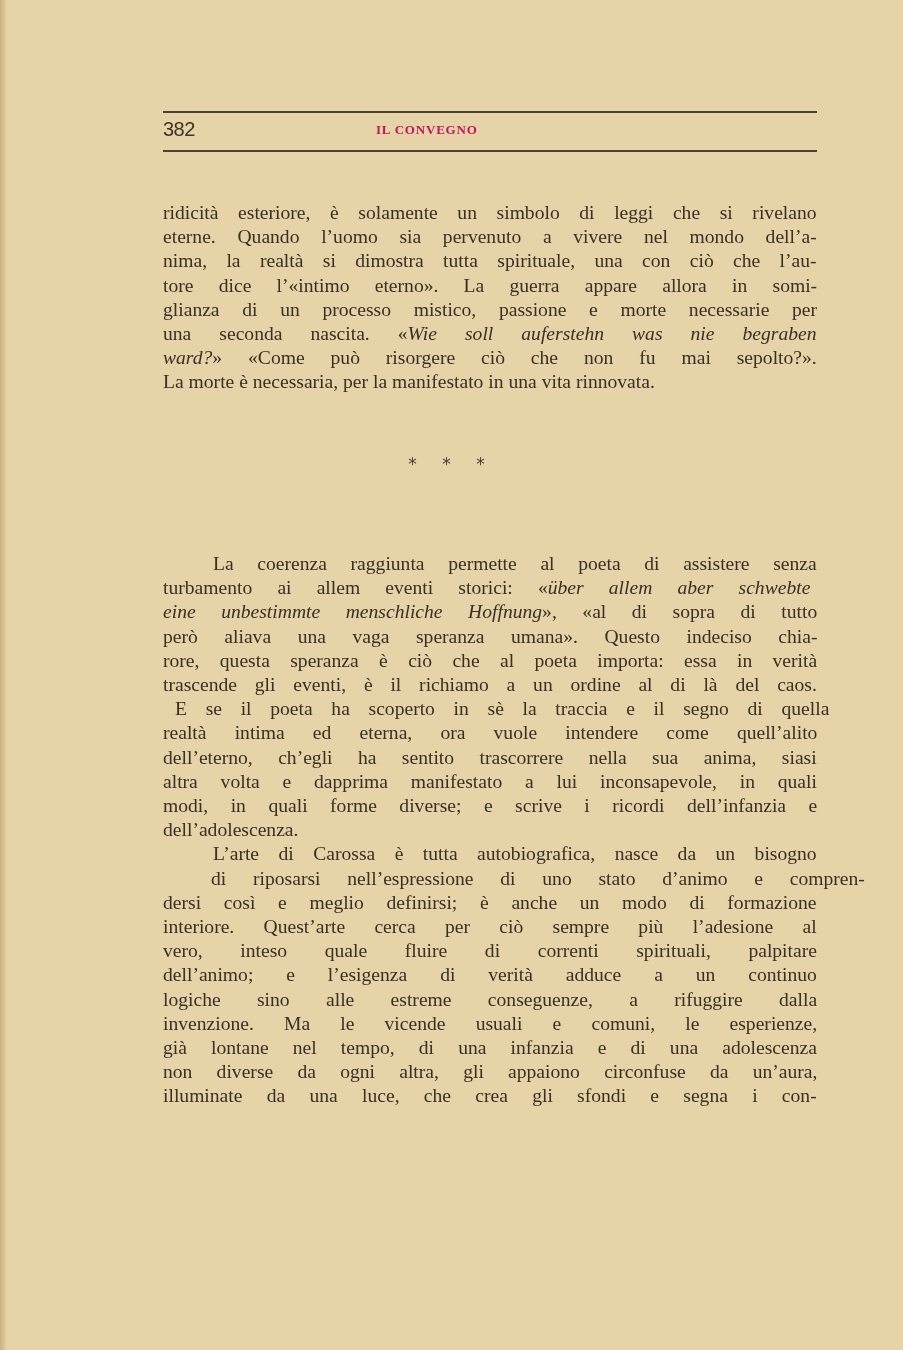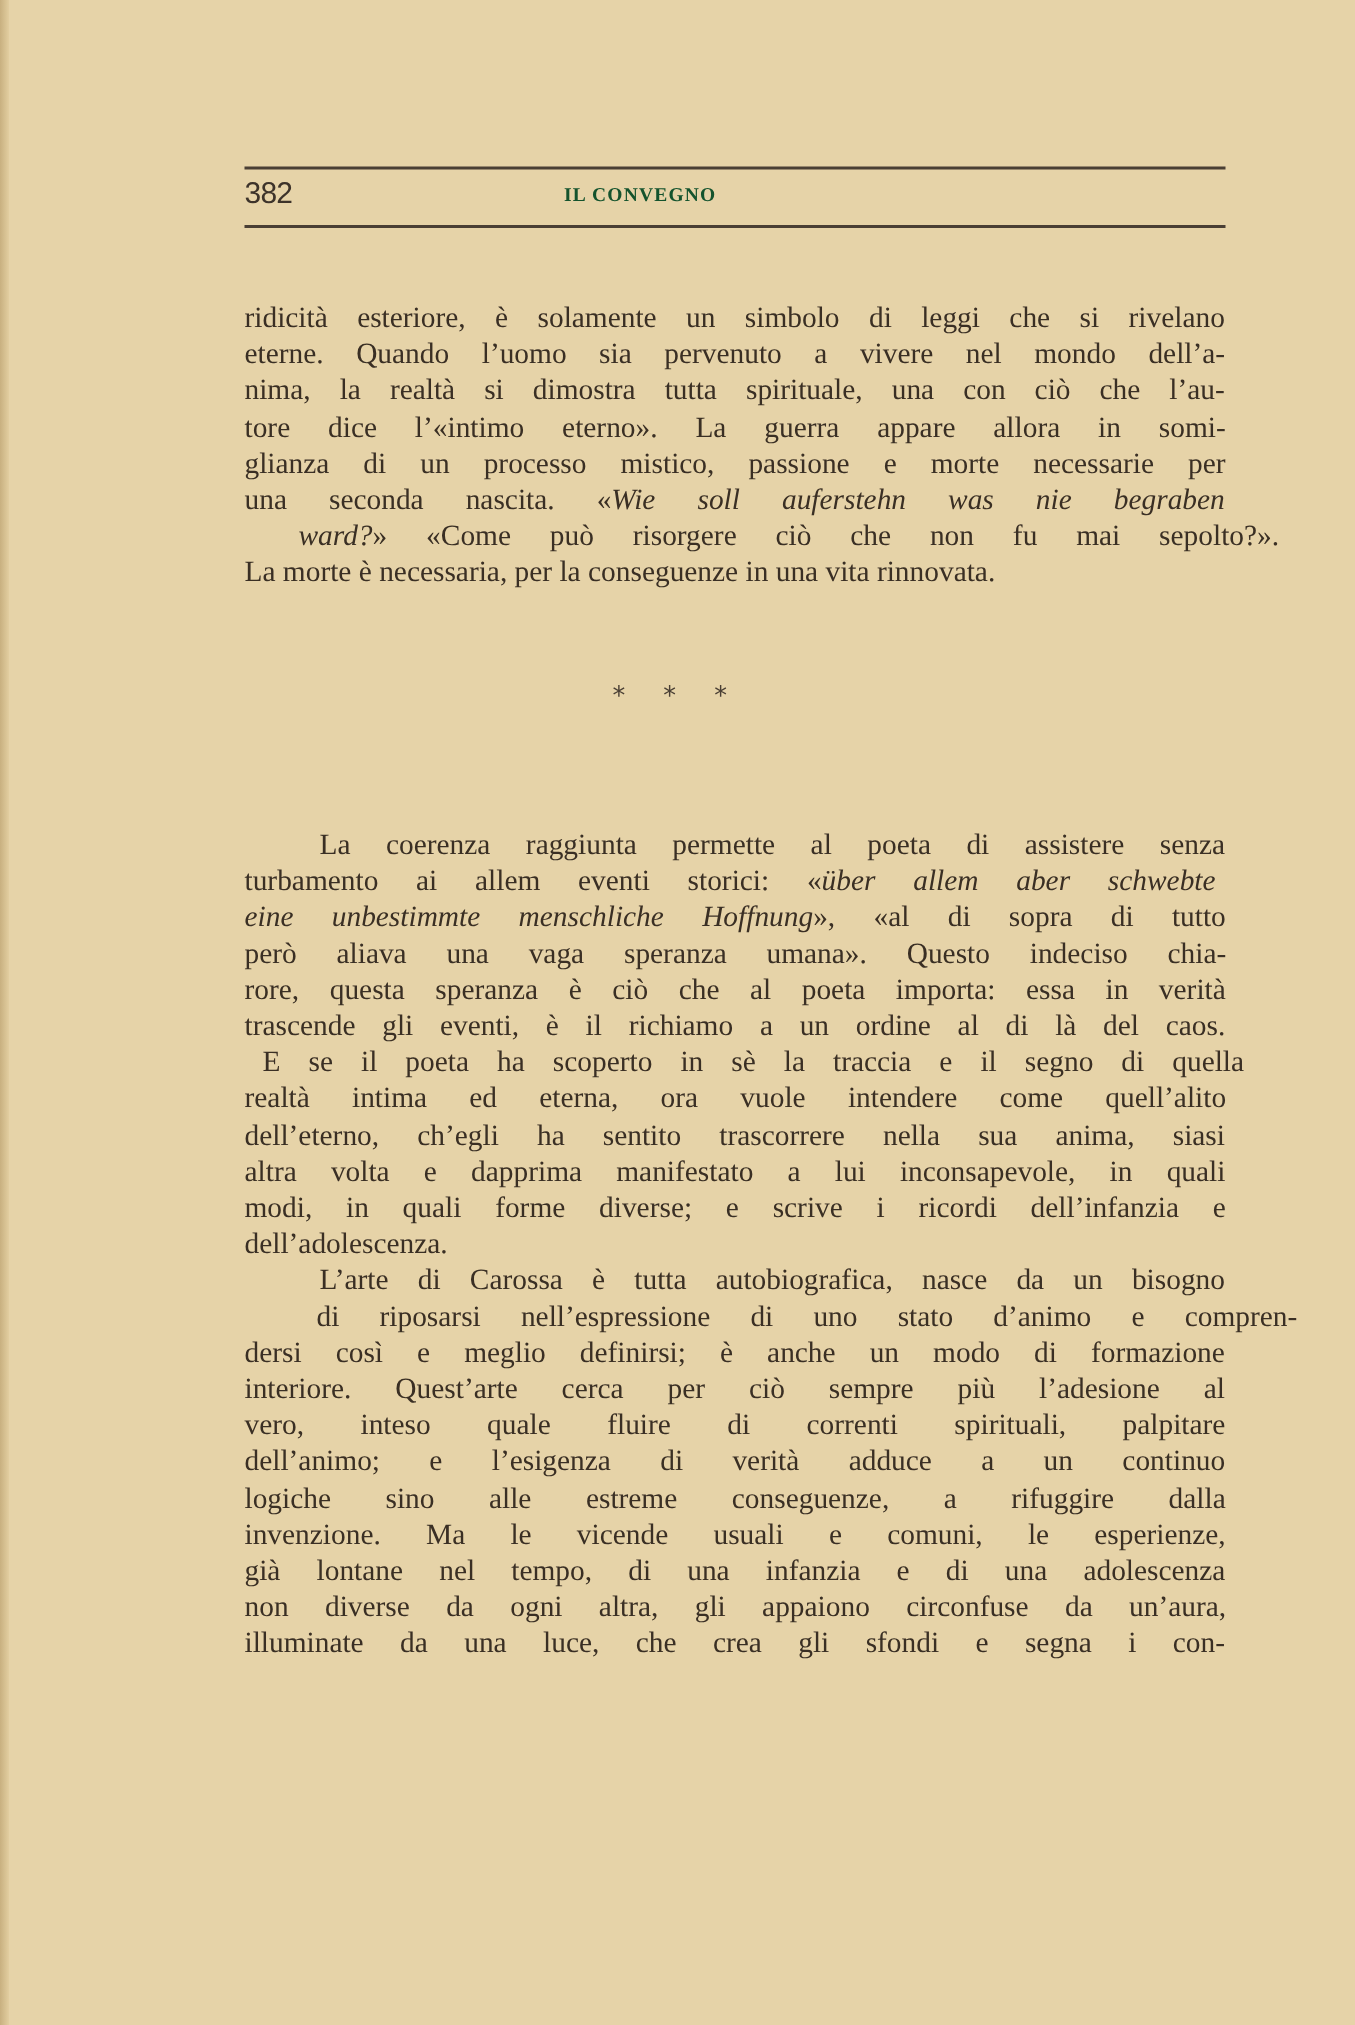--- a/index.html
+++ b/index.html
@@ -22,21 +22,21 @@
   .rule.bottom { top: 150px; }
   .header-number {
     position: absolute; left: 163px; top: 118px;
     font-family: "Liberation Sans", sans-serif;
     font-size: 20px; letter-spacing: -0.5px; color: #3d332a;
   }
   .header-title {
     position: absolute; left: 376px; top: 122px;
     font-family: "Liberation Serif", serif;
     font-size: 13px; font-weight: bold; letter-spacing: 0.8px;
-    color: #14532d;
+    color: #be185d;
   }
   .text-block {
     position: absolute; left: 163px; width: 654px;
     font-family: "Liberation Serif", serif;
     font-size: 19.6px; line-height: 24.2px;
     text-align: justify; color: #3a2f24;
   }
   .line {
     display: block; white-space: nowrap;
     text-align-last: justify; text-align: justify;
@@ -62,22 +62,22 @@
 <div class="header-title">IL CONVEGNO</div>
 <div class="rule bottom"></div>
 
 <div class="text-block p1">
   <span class="line" style="display: block; text-align-last: left; word-spacing: 14.7px;">ridicità esteriore, è solamente un simbolo di leggi che si rivelano</span>
   <span class="line" style="display: block; text-align-last: left; word-spacing: 16.7778px;">eterne. Quando l’uomo sia pervenuto a vivere nel mondo dell’a-</span>
   <span class="line" style="display: block; text-align-last: left; word-spacing: 14.4545px;">nima, la realtà si dimostra tutta spirituale, una con ciò che l’au-</span>
   <span class="line" style="display: block; text-align-last: left; word-spacing: 20.3333px;">tore dice l’«intimo eterno». La guerra appare allora in somi-</span>
   <span class="line" style="display: block; text-align-last: left; word-spacing: 17.7778px;">glianza di un processo mistico, passione e morte necessarie per</span>
   <span class="line" style="display: block; text-align-last: left; word-spacing: 23.125px;"><span>una seconda nascita. «</span><i>Wie soll auferstehn was nie begraben</i></span>
-  <span class="line" style="display: block; text-align-last: left; word-spacing: 21px; margin-left: 36px;"><i>ward?</i><span>» «Come può risorgere ciò che non fu mai sepolto?».</span></span>
-  <span class="line last">La morte è necessaria, per la conseguenze in una vita rinnovata.</span>
+  <span class="line" style="display: block; text-align-last: left; word-spacing: 21px;"><i>ward?</i><span>» «Come può risorgere ciò che non fu mai sepolto?».</span></span>
+  <span class="line last">La morte è necessaria, per la manifestato in una vita rinnovata.</span>
 </div>
 
 <div class="stars">* * *</div>
 
 <div class="text-block p2">
   <span class="line indent" style="display: block; text-align-last: left; word-spacing: 18.75px; margin-top: 36px;">La coerenza raggiunta permette al poeta di assistere senza</span>
   <span class="line" style="display: block; text-align-last: left; word-spacing: 20.25px;"><span>turbamento ai allem eventi storici: «</span><i>über allem aber schwebte</i></span>
   <span class="line" style="display: block; text-align-last: left; word-spacing: 20.625px;"><i>eine unbestimmte menschliche Hoffnung</i><span>», «al di sopra di tutto</span></span>
   <span class="line" style="display: block; text-align-last: left; word-spacing: 21.625px;">però aliava una vaga speranza umana». Questo indeciso chia-</span>
   <span class="line" style="display: block; text-align-last: left; word-spacing: 15.4545px;">rore, questa speranza è ciò che al poeta importa: essa in verità</span>

